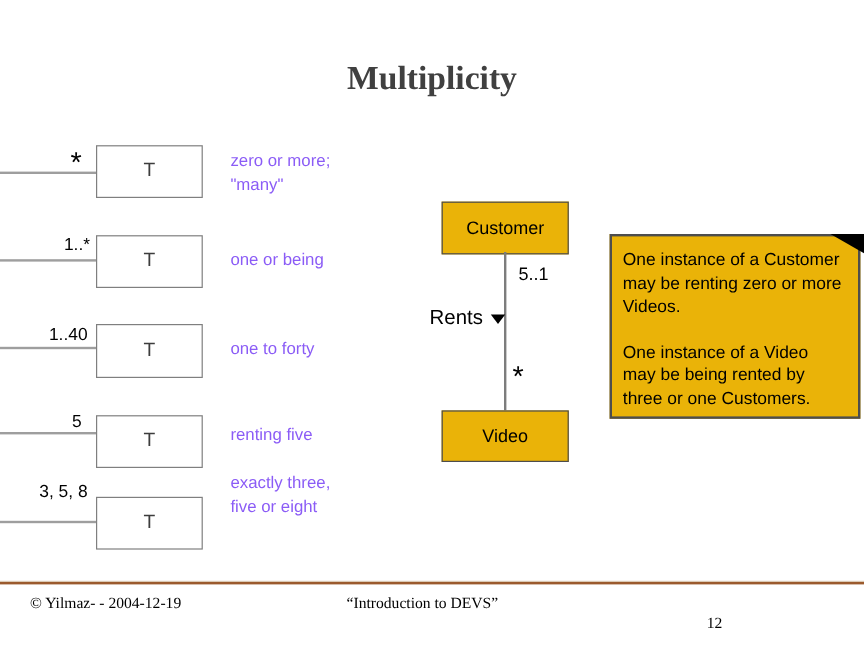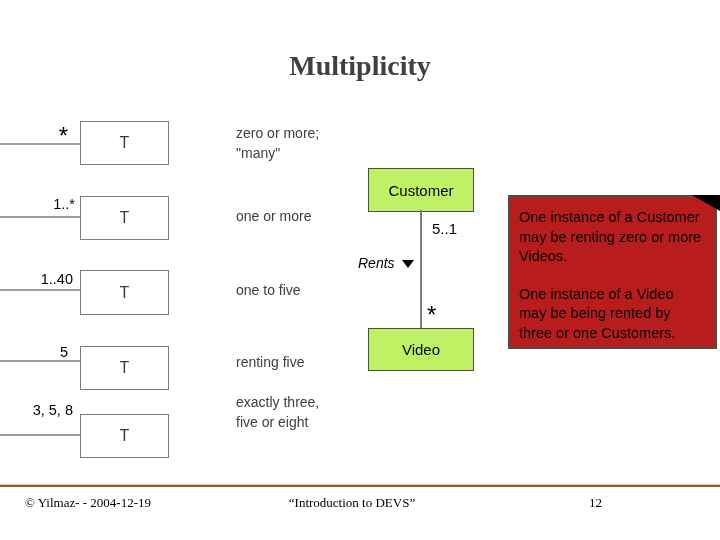--- a/index.html
+++ b/index.html
@@ -10,48 +10,48 @@
   .title{position:absolute;top:50px;left:0;width:720px;text-align:center;
          font-family:"Liberation Serif",serif;font-weight:bold;font-size:28px;color:#404040;}
 
   
   .connector{position:absolute;left:0;width:81px;height:2px;background:#9e9e9e;}
   .t-box{position:absolute;left:80px;width:87px;height:42px;border:1px solid #7f7f7f;
          background:#fff;display:flex;align-items:center;justify-content:center;
          font-size:16px;color:#3d3d3d;}
   .mult-label{position:absolute;left:0;text-align:right;font-size:14.5px;line-height:15px;color:#000;}
   .mult-label.star{font-size:24px;line-height:20px;}
-  .desc{position:absolute;left:192px;font-size:14px;line-height:20px;white-space:pre-line;color:#404040;margin-left:44px;}
+  .desc{position:absolute;left:192px;font-size:14px;line-height:20px;white-space:pre-line;color:#8b5cf6;}
 
   
-  .uml-box{position:absolute;left:368px;width:104px;border:1px solid #4d4d4d;background:#bef264;
+  .uml-box{position:absolute;left:368px;width:104px;border:1px solid #4d4d4d;background:#eab308;
            display:flex;align-items:center;justify-content:center;font-size:15px;color:#000;}
   .assoc-line{position:absolute;left:420px;top:210px;width:2px;height:132px;background:#7d7d7d;}
   .end-mult{position:absolute;font-size:15px;color:#000;}
   .end-mult.star{font-size:24px;line-height:20px;}
-  .assoc-name{position:absolute;left:358px;top:255px;display:flex;align-items:center;font-size:14px;font-style:italic;}
+  .assoc-name{position:absolute;left:358px;top:255px;display:flex;align-items:center;font-size:17px;}
   .tri-down{width:0;height:0;margin-left:7px;margin-top:2px;
             border-left:6px solid transparent;border-right:6px solid transparent;
             border-top:8px solid #000;}
 
   
   .note{position:absolute;left:508px;top:195px;width:209px;height:154px;
-        border:2px solid #4d4d4d;background:#b91c1c;box-sizing:border-box;}
+        border:2px solid #4d4d4d;background:#eab308;box-sizing:border-box;}
   .note-fold{position:absolute;top:-2px;right:-5px;width:0;height:0;
              border-top:16px solid #000;border-left:28px solid transparent;}
   .note-text{position:absolute;left:9px;top:11px;width:183px;font-size:14.5px;line-height:19.5px;}
   .note-text p{margin:0 0 18px 0;}
 
   
   .rule-light{position:absolute;left:0;top:484px;width:720px;height:1px;background:#dbc9b4;}
   .rule-brown{position:absolute;left:0;top:485px;width:720px;height:2px;background:#9b5a2d;}
   .footer-text{position:absolute;top:495px;font-family:"Liberation Serif",serif;font-size:13px;color:#000;}
   .footer-left{left:25px;}
   .footer-center{left:0;width:704px;text-align:center;}
-  .footer-page{left:589px;}
+  .footer-page{left:589px;margin-top:16px;}
 </style>
 </head>
 <body>
 
 <div class="slide">
 
   <div class="title">Multiplicity</div>
 
   <div>
     <div class="connector" style="top:143px"></div>
@@ -62,30 +62,30 @@
     <div class="desc" style="top:123px">zero or more;
 "many"</div>
   </div>
 
   <div>
     <div class="connector" style="top:216px"></div>
     <div class="mult-label" style="top:197px;width:75px">1..*</div>
     <div class="t-box" style="top:196px">
       <span>T</span>
     </div>
-    <div class="desc" style="top:206px">one or more</div>
+    <div class="desc" style="top:206px">one or being</div>
   </div>
 
   <div>
     <div class="connector" style="top:289px"></div>
     <div class="mult-label" style="top:272px;width:73px">1..40</div>
     <div class="t-box" style="top:270px;height:43px">
       <span>T</span>
     </div>
-    <div class="desc" style="top:280px">one to five</div>
+    <div class="desc" style="top:280px">one to forty</div>
   </div>
 
   <div>
     <div class="connector" style="top:360px"></div>
     <div class="mult-label" style="top:345px;width:68px">5</div>
     <div class="t-box" style="top:346px">
       <span>T</span>
     </div>
     <div class="desc" style="top:352px">renting five</div>
   </div>
@@ -104,21 +104,21 @@
     <div class="uml-box" style="top:168px;height:42px">
       <span>Customer</span>
     </div>
     <div class="assoc-line"></div>
     <div class="end-mult" style="left:432px;top:220px">5..1</div>
     <div class="assoc-name">
       <span>Rents</span>
       <span class="tri-down"></span>
     </div>
     <div class="end-mult star" style="left:427px;top:305px">*</div>
-    <div class="uml-box" style="top:328px;height:41px">
+    <div class="uml-box" style="top:342px;height:41px">
       <span>Video</span>
     </div>
   </div>
 
   <div class="note">
     <div class="note-fold"></div>
     <div class="note-text">
       <p>One instance of a Customer may be renting zero or more Videos.</p>
       <p>One instance of a Video may be being rented by three or one Customers.</p>
     </div>

